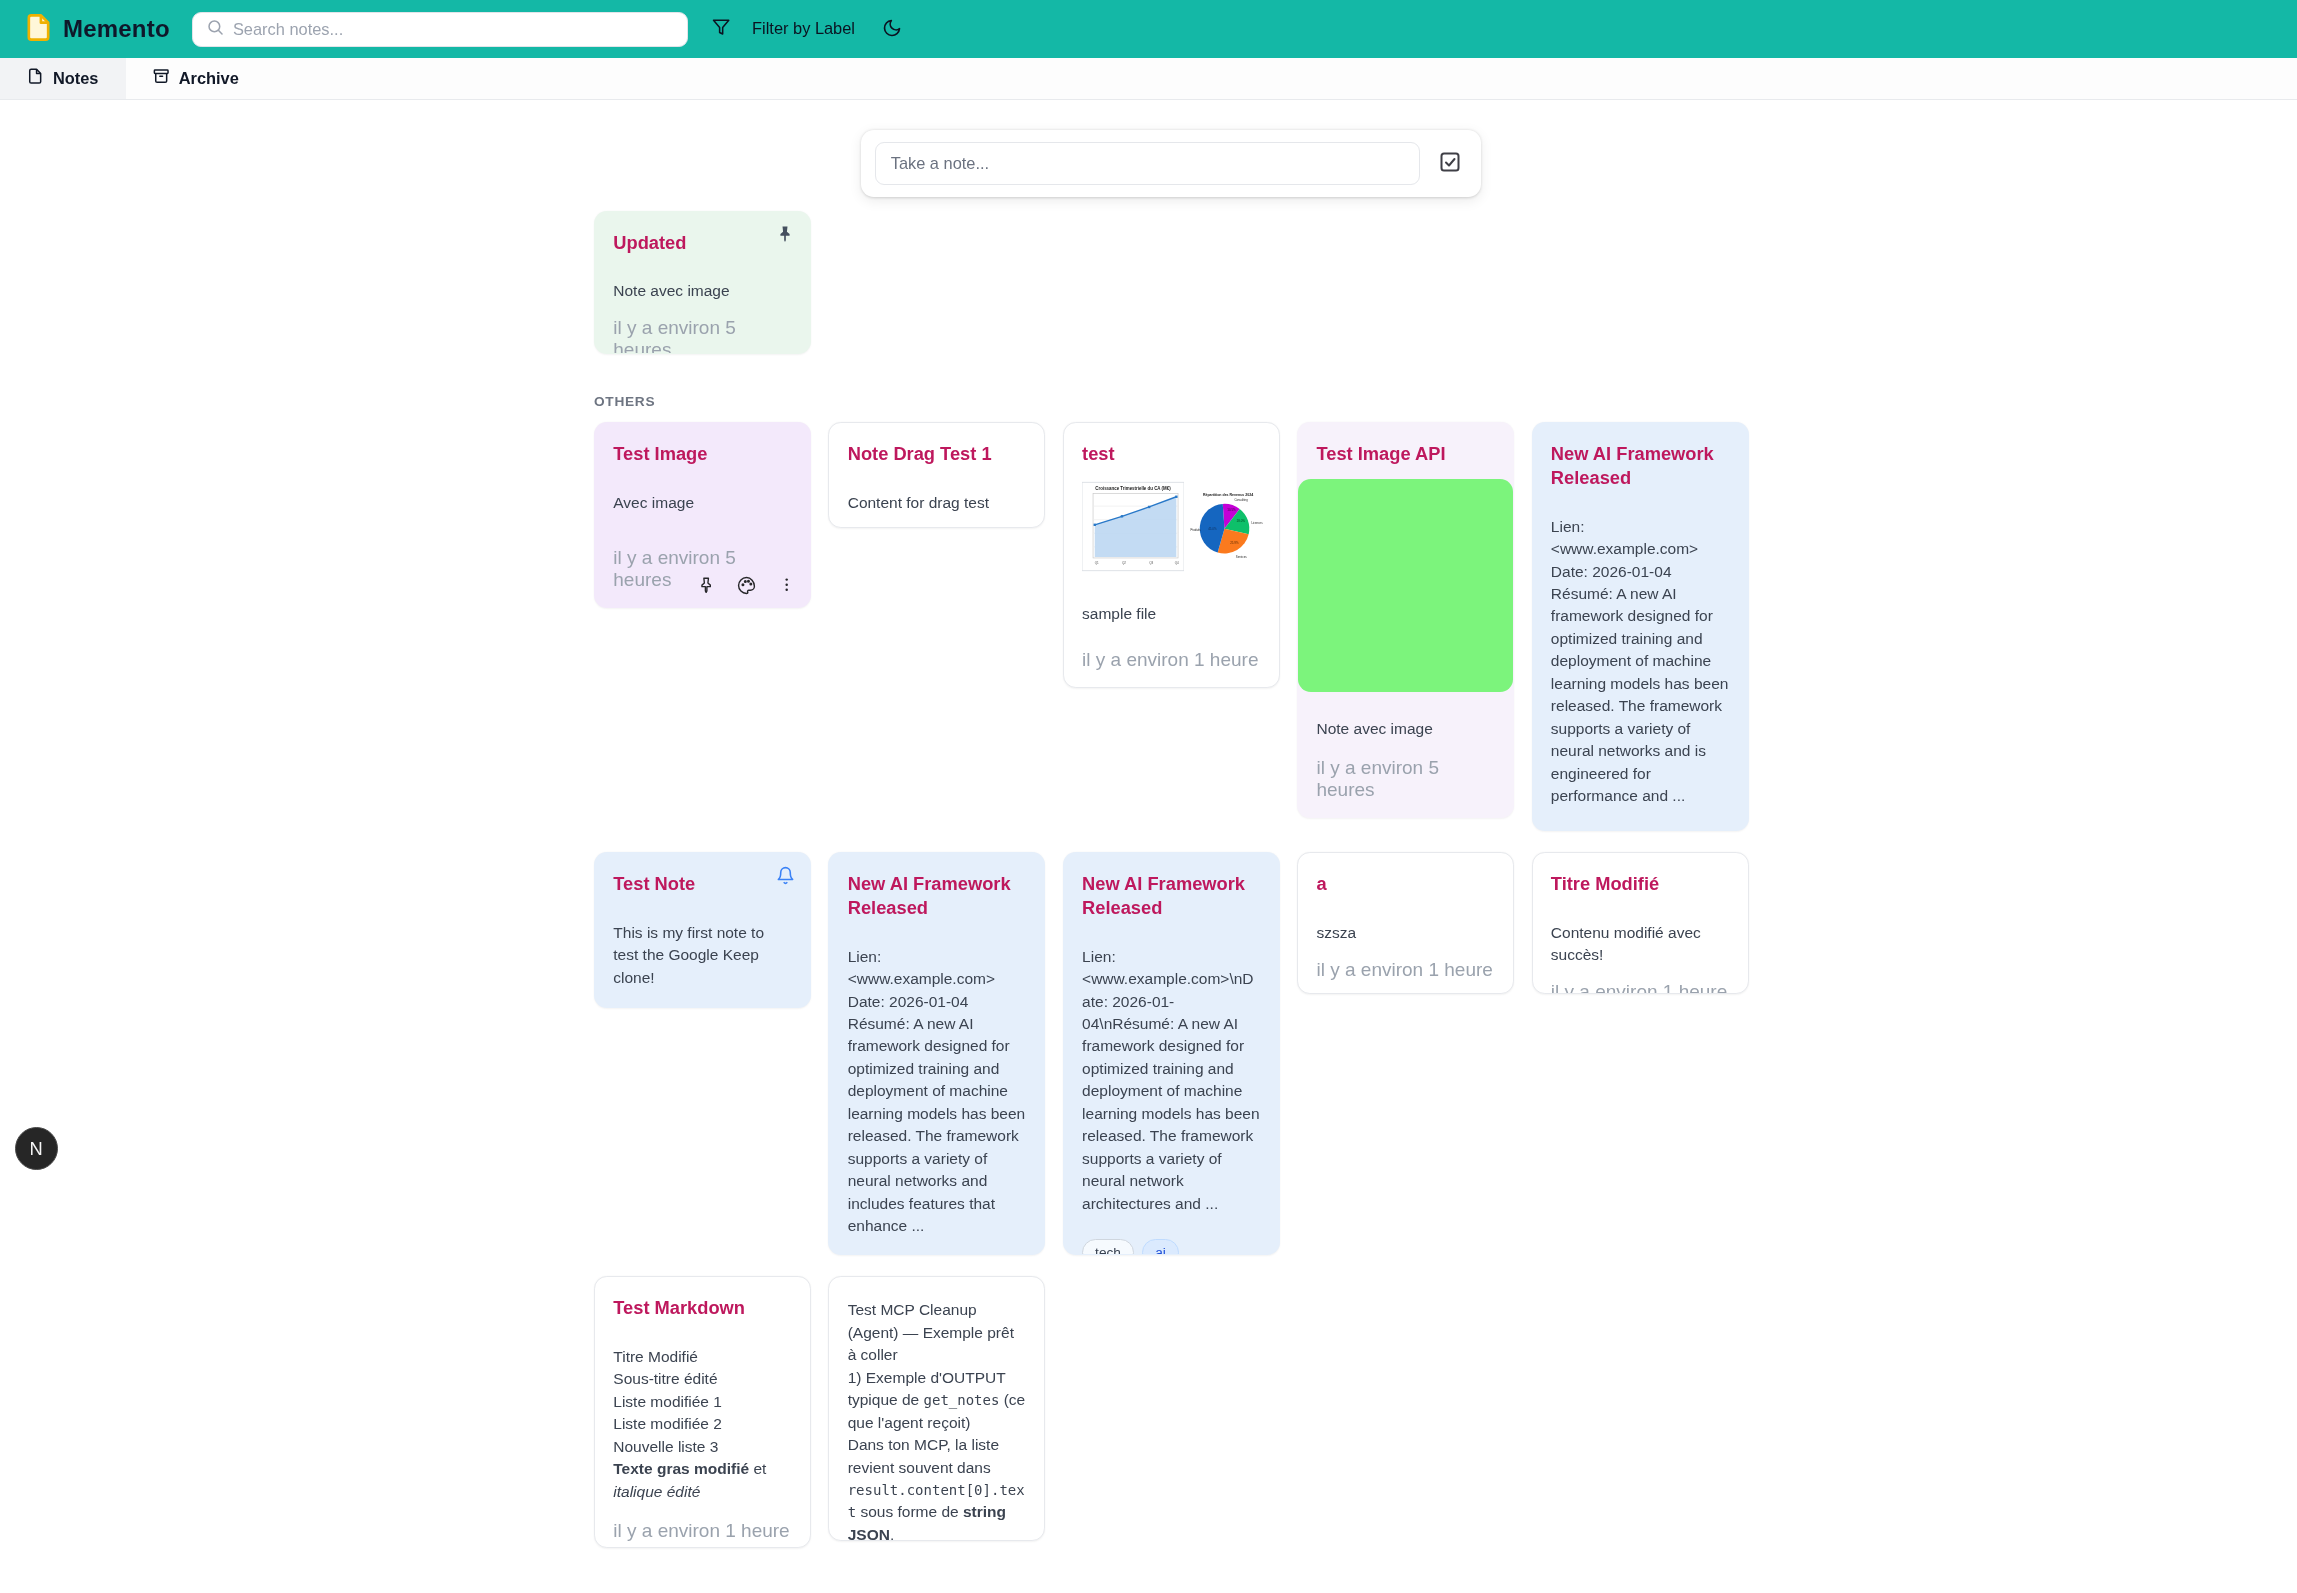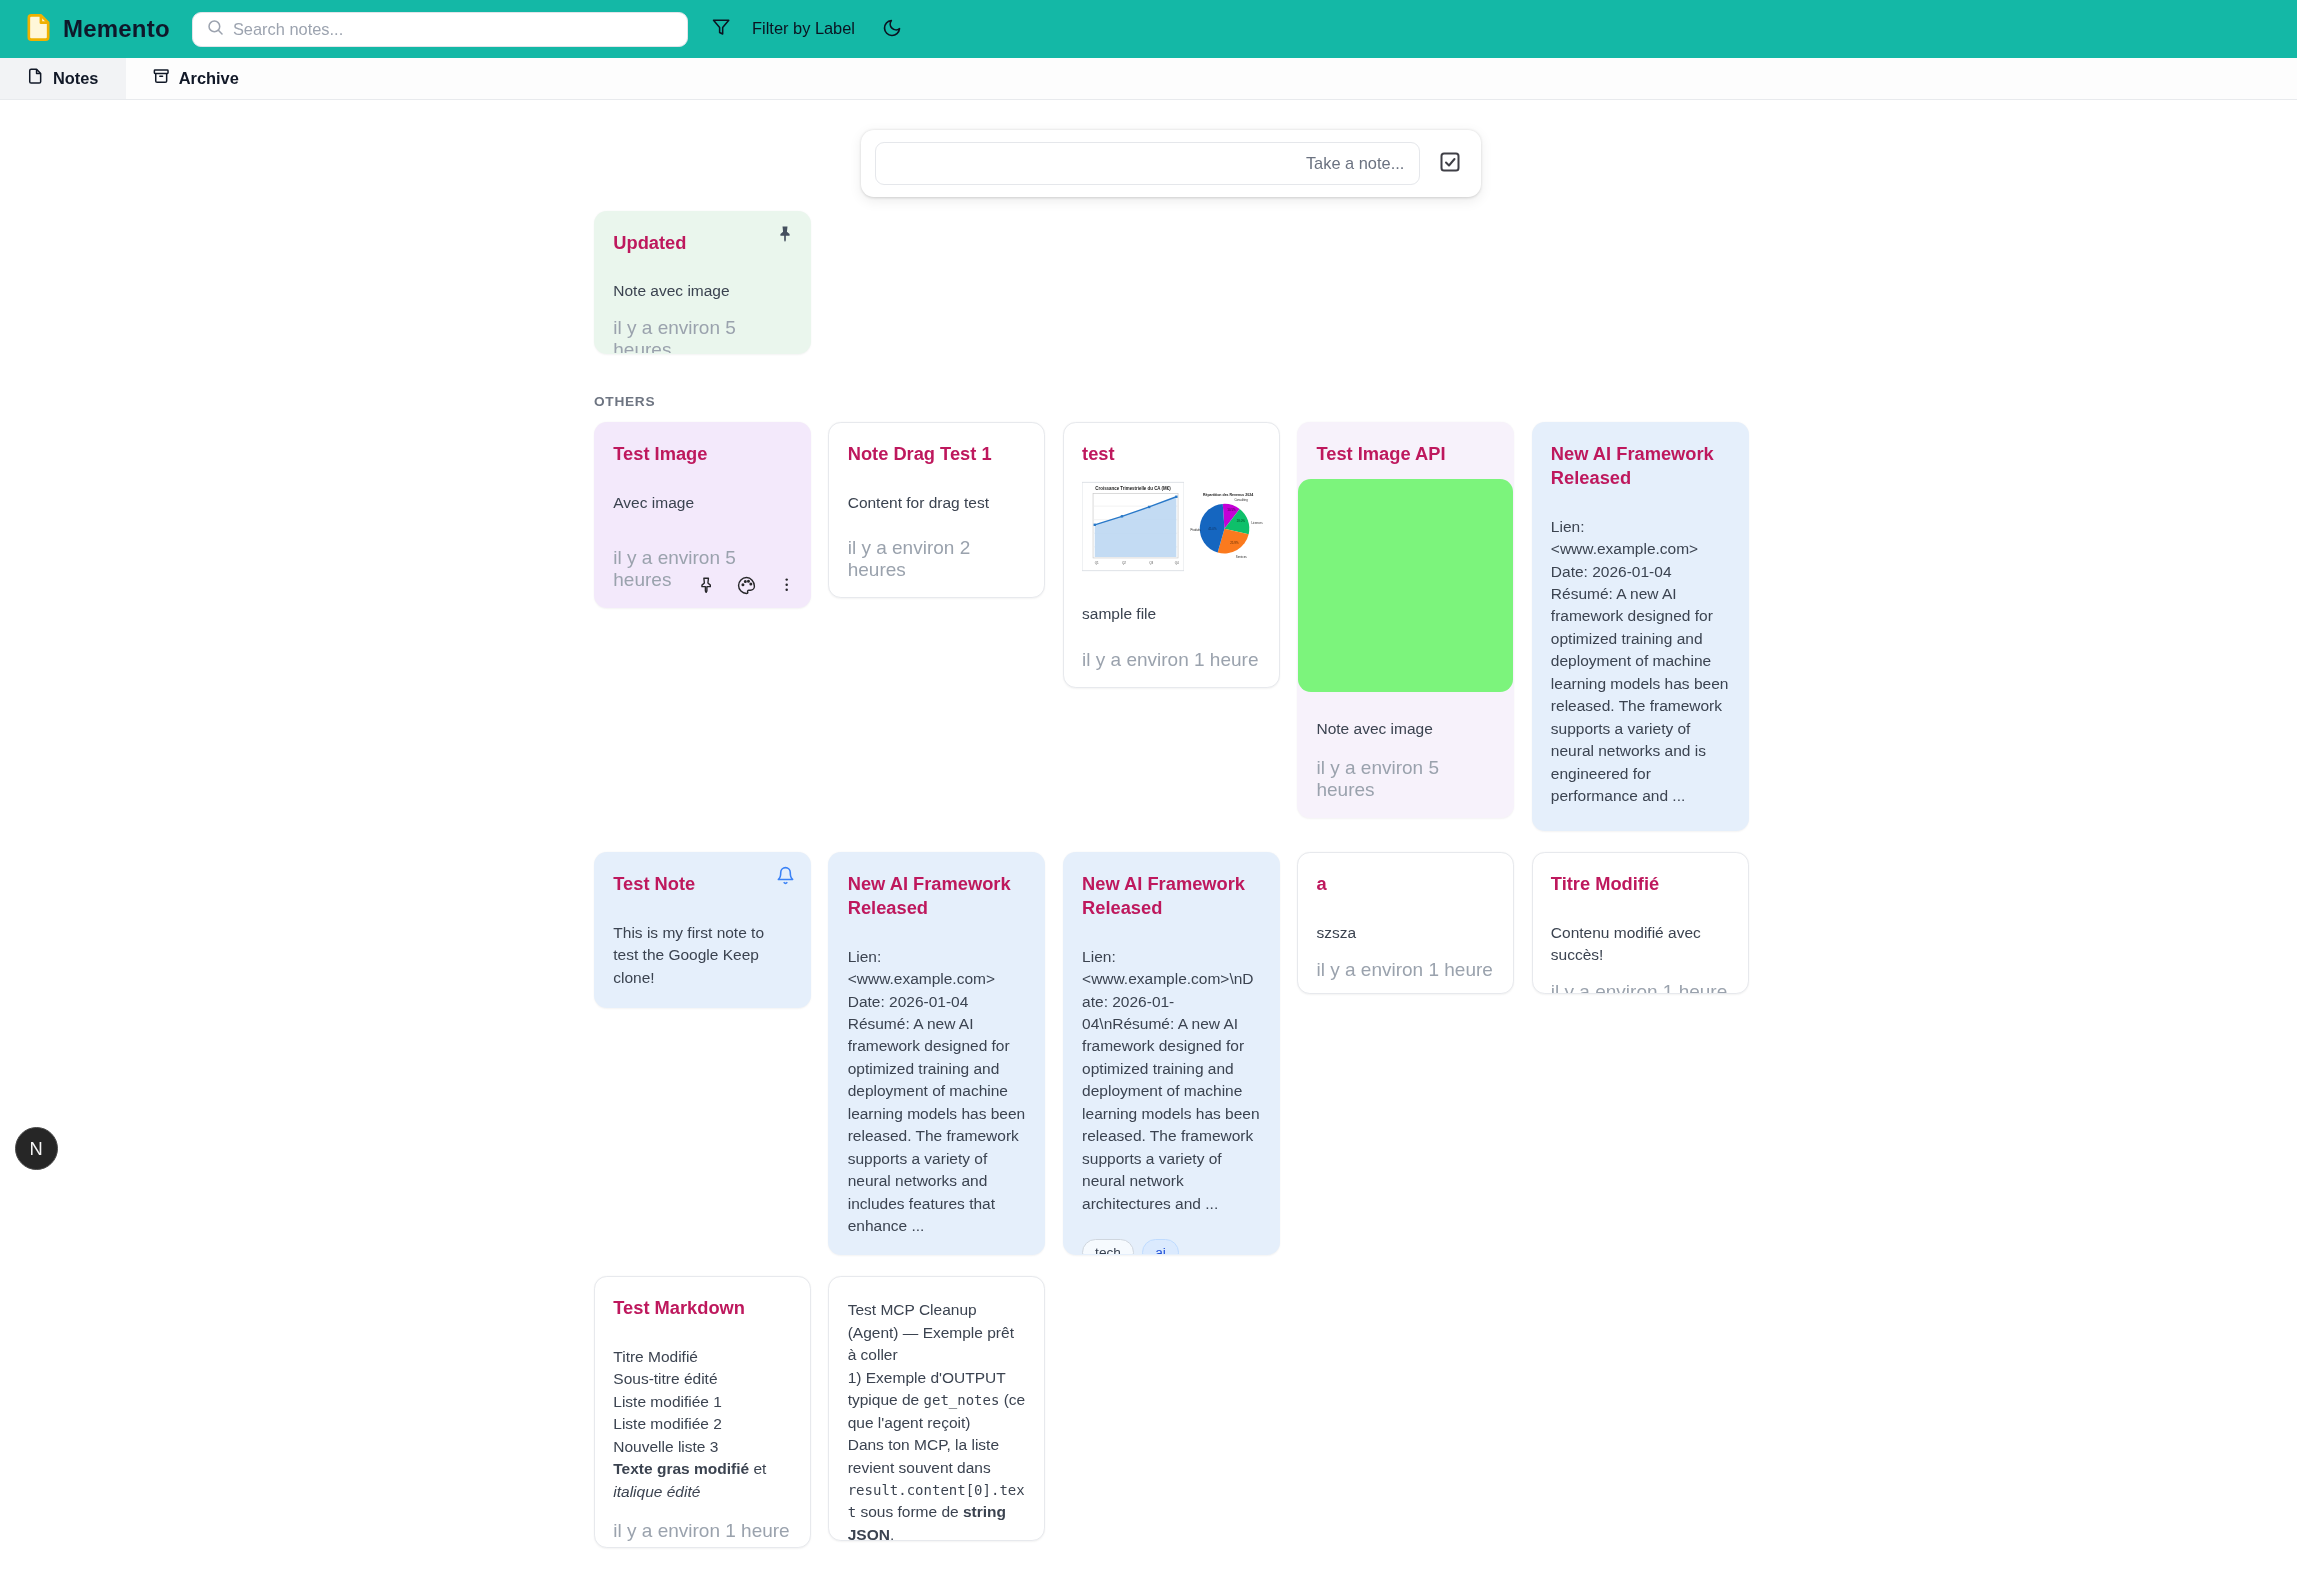--- a/index.html
+++ b/index.html
@@ -26,42 +26,42 @@
     color:#111827; cursor:pointer; border:none; background:transparent; font-family:"Liberation Sans", sans-serif; }
   .tab.active { background:#f2f3f5; }
 
   
   .main { margin-left:594px; width:1153px; }
 
   .composer { margin:30px auto 0 auto; width:620px; height:67px; background:#fff; border-radius:12.8px;
     box-shadow:0 0.9px 2.7px rgba(0,0,0,.14), 0 3.7px 12.8px rgba(0,0,0,.08);
     display:flex; align-items:center; padding:12px 18.3px 12px 14.6px; gap:18.3px; }
   .composer-input { flex:1; height:43px; border:0.9px solid #e5e7eb; border-radius:9.1px; padding:0 14.6px;
-    font-size:16.4px; color:#374151; outline:none; font-family:"Liberation Sans", sans-serif;text-align:right; }
+    font-size:16.4px; color:#374151; outline:none; font-family:"Liberation Sans", sans-serif; }
   .composer-input::placeholder { color:#6b7280; }
   .composer-submit { background:none; border:none; cursor:pointer; display:flex; }
 
   .section-label { margin-top:35px; font-size:13.7px; font-weight:700; color:#6e7582; letter-spacing:0.7px; }
   .section-label.others { margin-top:40px; }
 
   
   .grid { margin-top:13.7px; display:grid; grid-template-columns:repeat(5,217px); column-gap:17.4px; row-gap:21px;
     align-items:start; }
   .pinned-grid { grid-template-columns:217px; }
 
   .card { position:relative; width:217px; border-radius:12.8px; padding:16.4px 18.3px; background:#fff;
     border:0.9px solid #e7e9ed; box-shadow:0 0.9px 1.8px rgba(0,0,0,.05); display:flex; flex-direction:column;
     overflow:hidden; cursor:pointer; }
   .card.tint { border-color:transparent; }
   .card-title { font-size:18.3px; font-weight:600; color:#be185d; line-height:1.3; margin-top:2.7px; }
   .card-body { margin-top:25.6px; font-size:15.5px; line-height:1.45; color:#3b4350; white-space:pre-wrap;
     word-wrap:break-word; }
   .card-time { margin-top:auto; padding-top:14.6px; font-size:19px; color:#9aa2ad; }
 
-  .h-updated{height:143px} .h-testimage{height:186px} .h-notedrag{height:176px} .h-test{height:266px}
+  .h-updated{height:143px} .h-testimage{height:186px} .h-notedrag{height:106px} .h-test{height:266px}
   .h-api{height:396px} .h-ai1{height:409px} .h-testnote{height:156px} .h-ai2{height:403px}
   .h-ai3{height:403px} .h-a{height:142px} .h-titre{height:142px} .h-md{height:272px} .h-mcp{height:265px}
 
   .bg-green { background:#eaf6ed; }
   .bg-lav   { background:#f3e9fb; }
   .bg-lav2  { background:#f7f2fb; }
   .bg-blue  { background:#e5effb; }
 
   .corner-icon { position:absolute; top:12.8px; right:14.6px; }
   .hover-icons { position:absolute; bottom:12.8px; right:14.6px; display:flex; gap:22px; align-items:center; }

